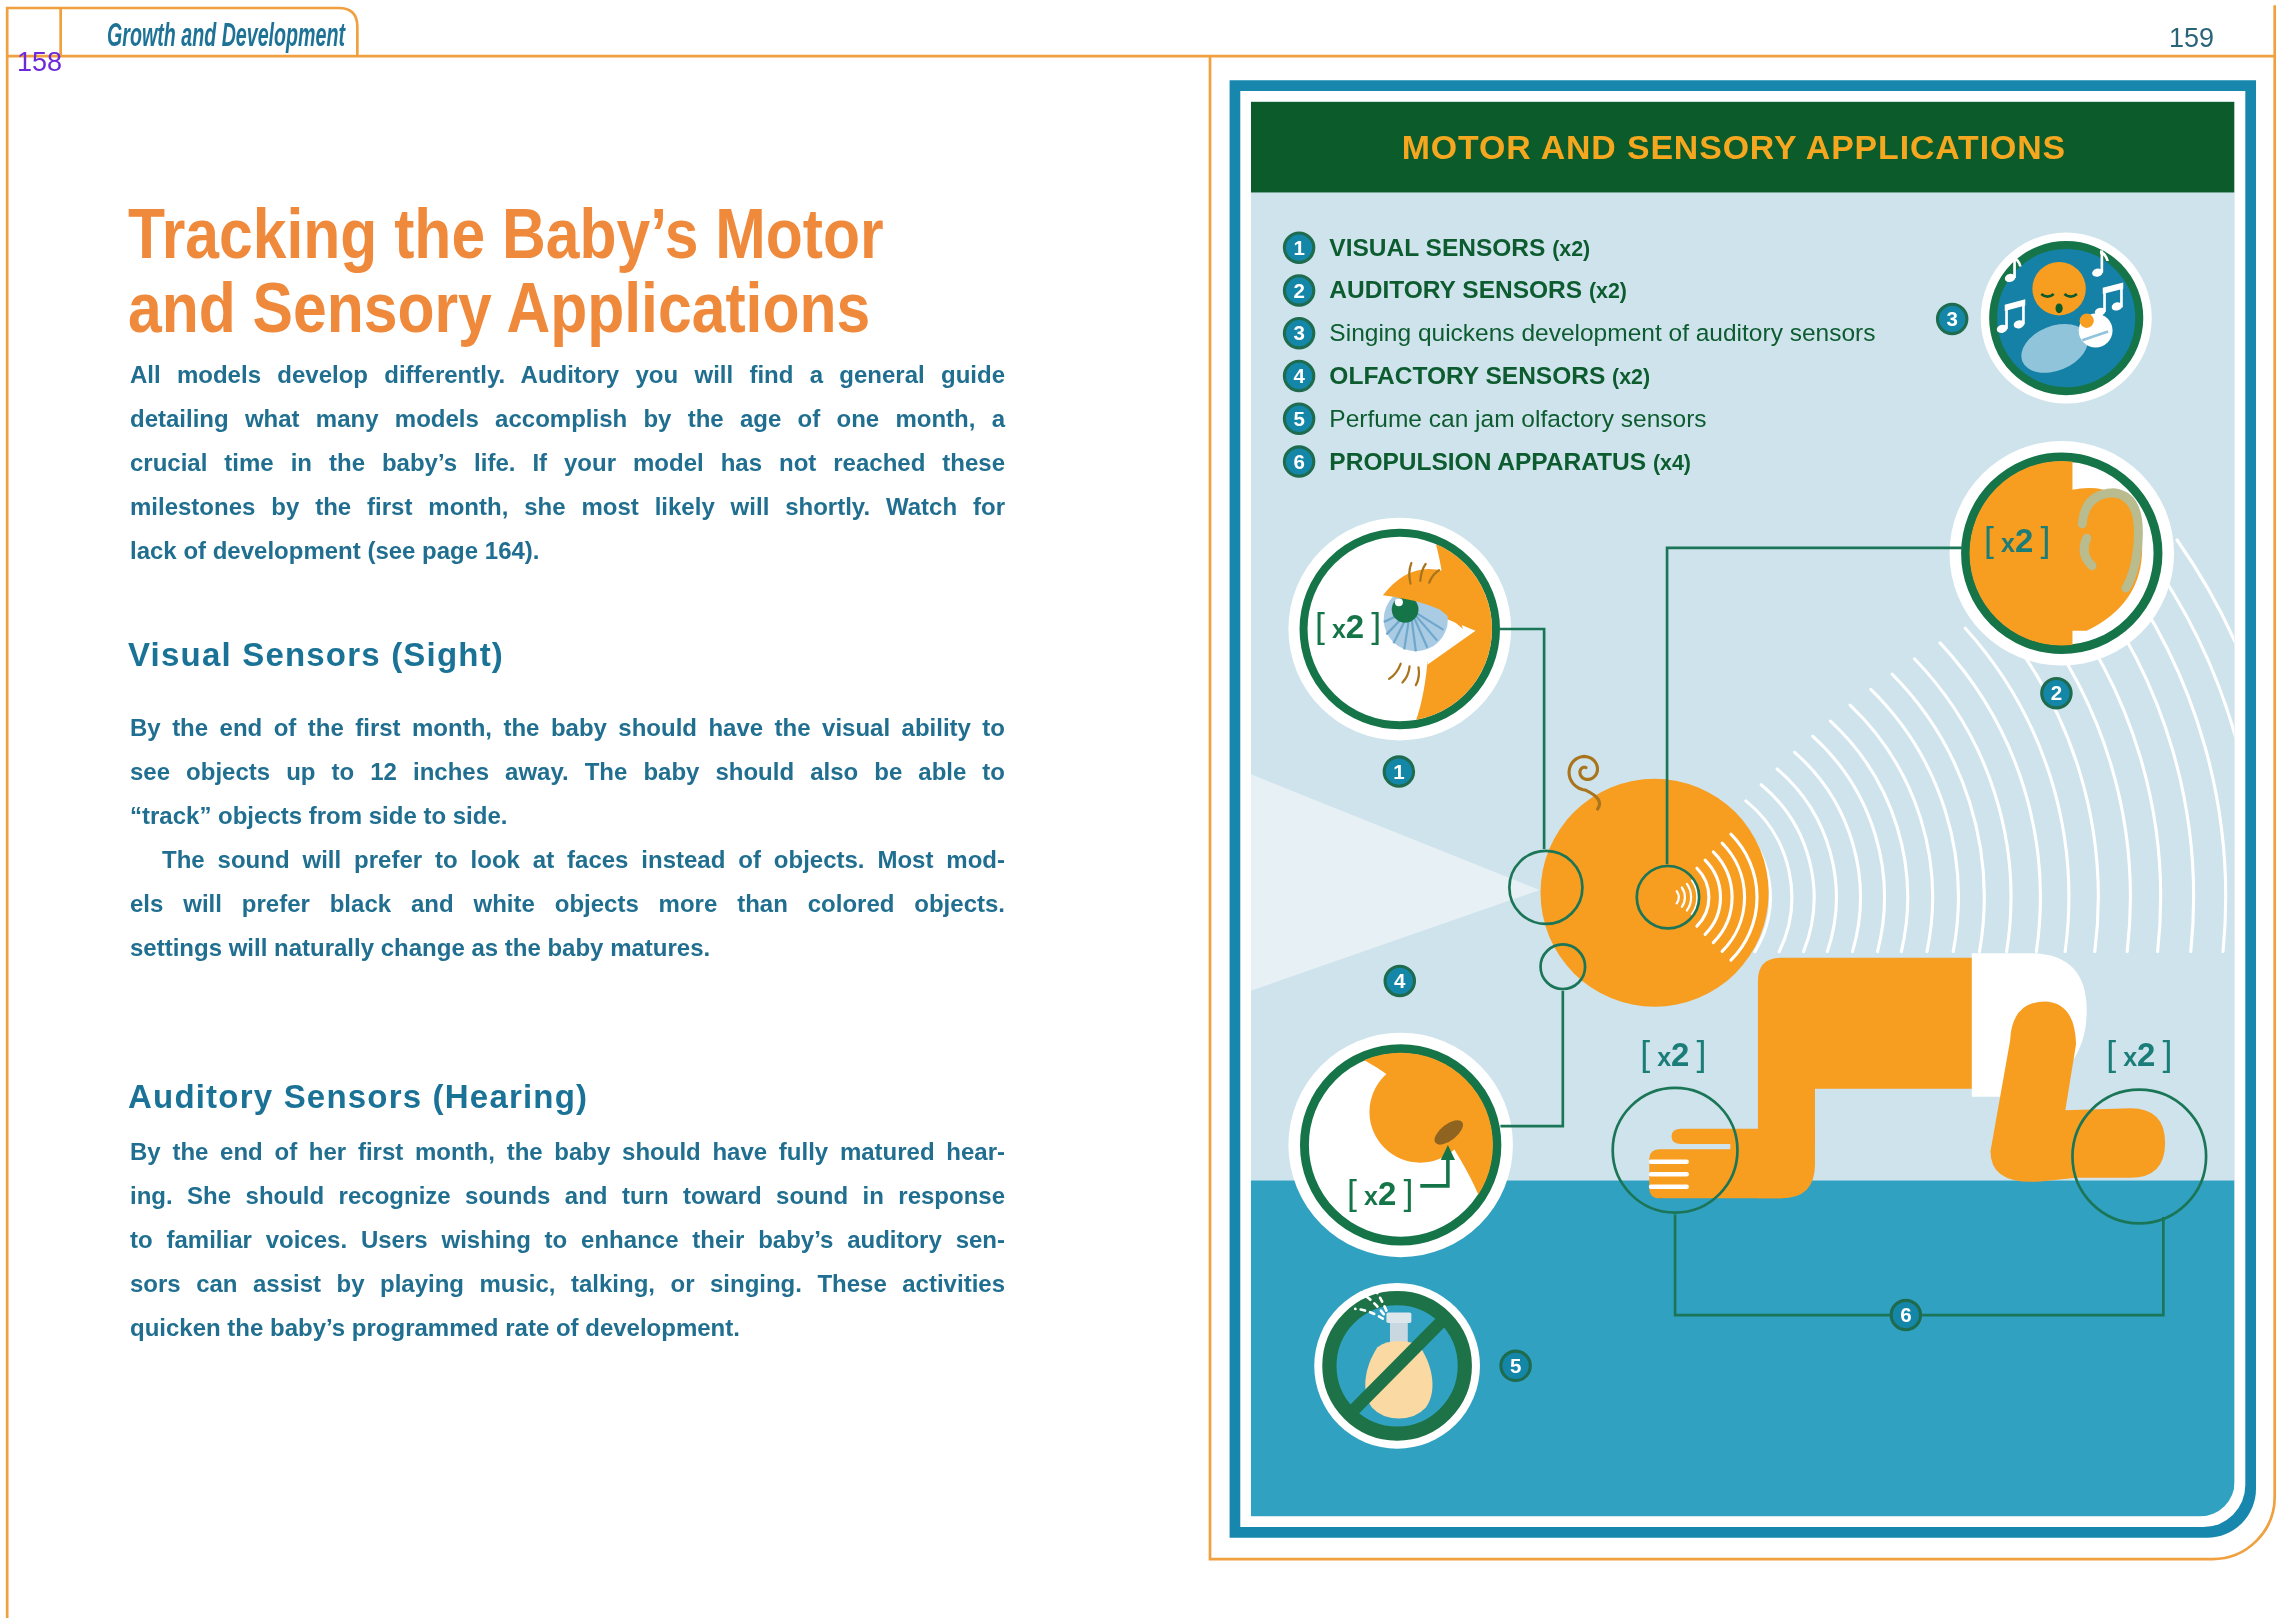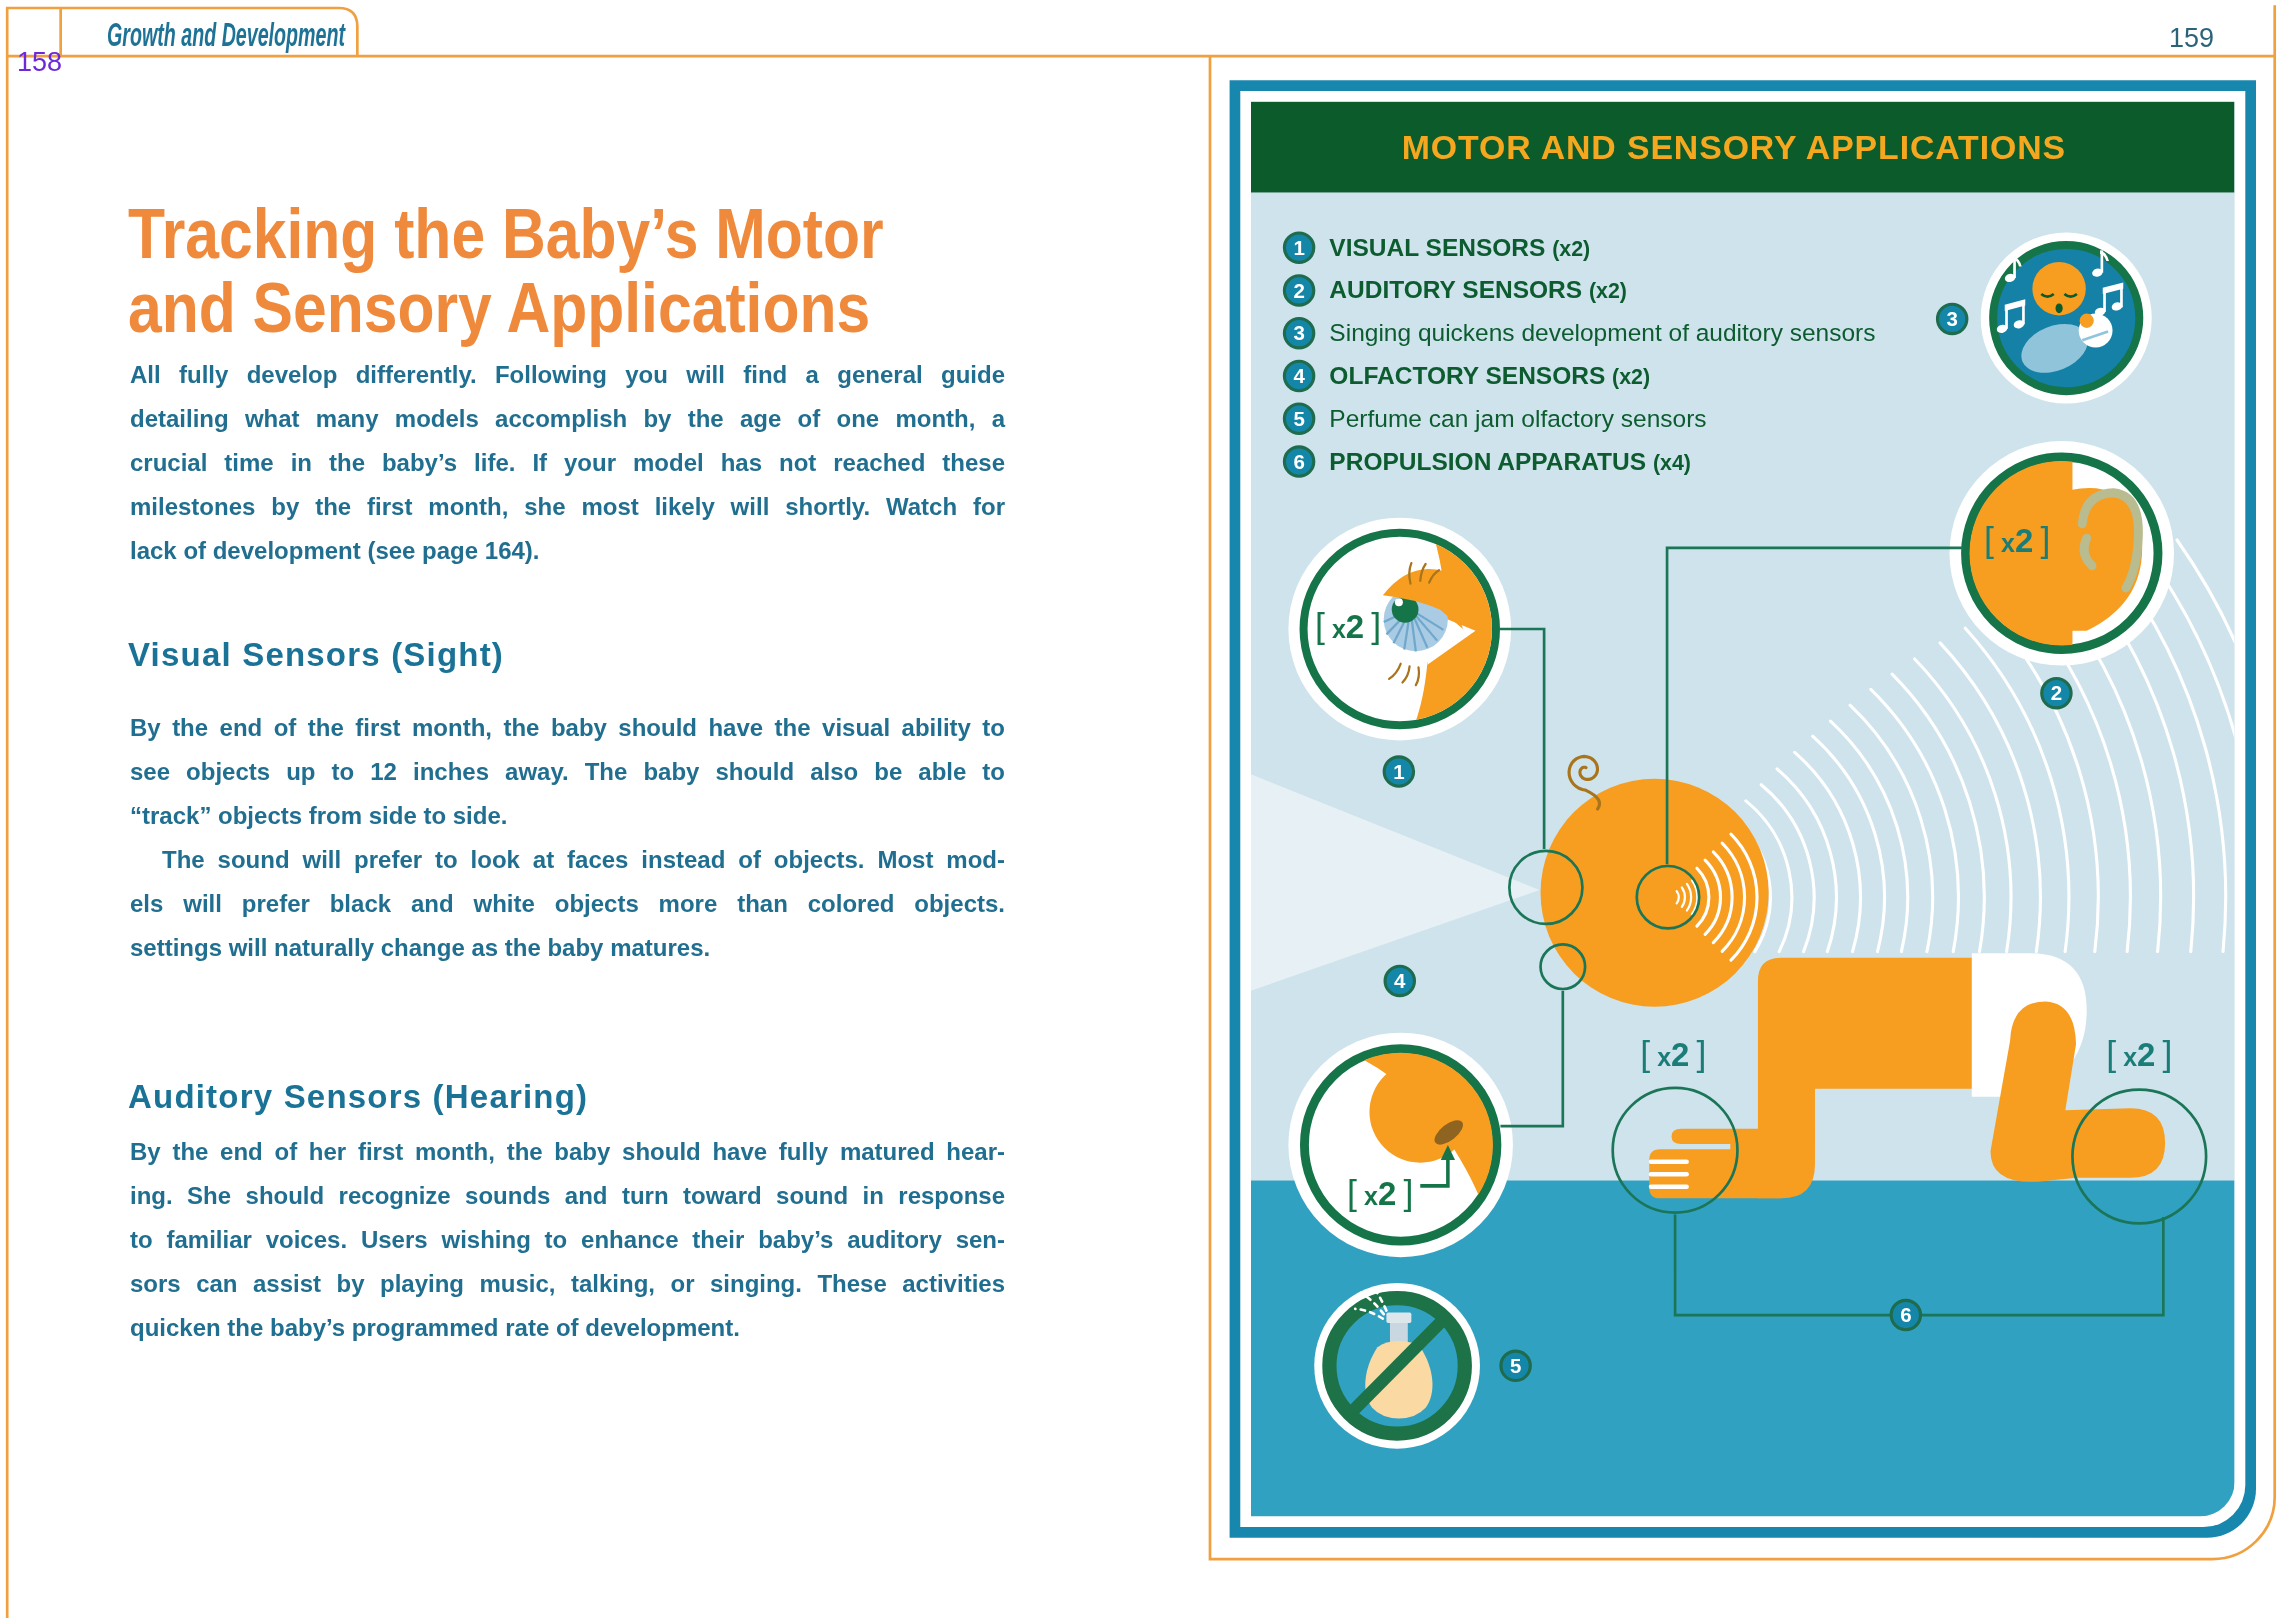--- a/index.html
+++ b/index.html
@@ -257,21 +257,21 @@
 </g>
 </svg>
 
 <div class="abs" style="left:17px;top:23px;width:39px;text-align:left;font-size:27px;color:#6d28d9;margin-top:24px;">158</div>
 <div class="abs" style="left:2156px;top:23px;width:71px;text-align:center;font-size:27px;color:#2B6478;">159</div>
 <div class="abs" style="left:107px;top:15px;font-size:34px;font-weight:bold;font-style:italic;color:#1D7296;white-space:nowrap;transform:scaleX(0.578);transform-origin:0 50%;">Growth and Development</div>
 
 <div class="abs" style="left:128px;top:197px;font-size:70px;font-weight:bold;line-height:74px;color:#EF8A3C;white-space:nowrap;transform:scaleX(0.866);transform-origin:0 0;">Tracking the Baby’s Motor<br>and Sensory Applications</div>
 
 <div class="abs body-col" style="top:353px;">
-<div class="jline">All fully develop differently. Following you will find a general guide</div>
+<div class="jline">All models develop differently. Auditory you will find a general guide</div>
 <div class="jline">detailing what many models accomplish by the age of one month, a</div>
 <div class="jline">crucial time in the baby’s life. If your model has not reached these</div>
 <div class="jline">milestones by the first month, she most likely will shortly. Watch for</div>
 <div>lack of development (see page 164).</div>
 </div>
 
 <div class="abs h2" style="top:633px;">Visual Sensors (Sight)</div>
 
 <div class="abs body-col" style="top:706px;">
 <div class="jline">By the end of the first month, the baby should have the visual ability to</div>

